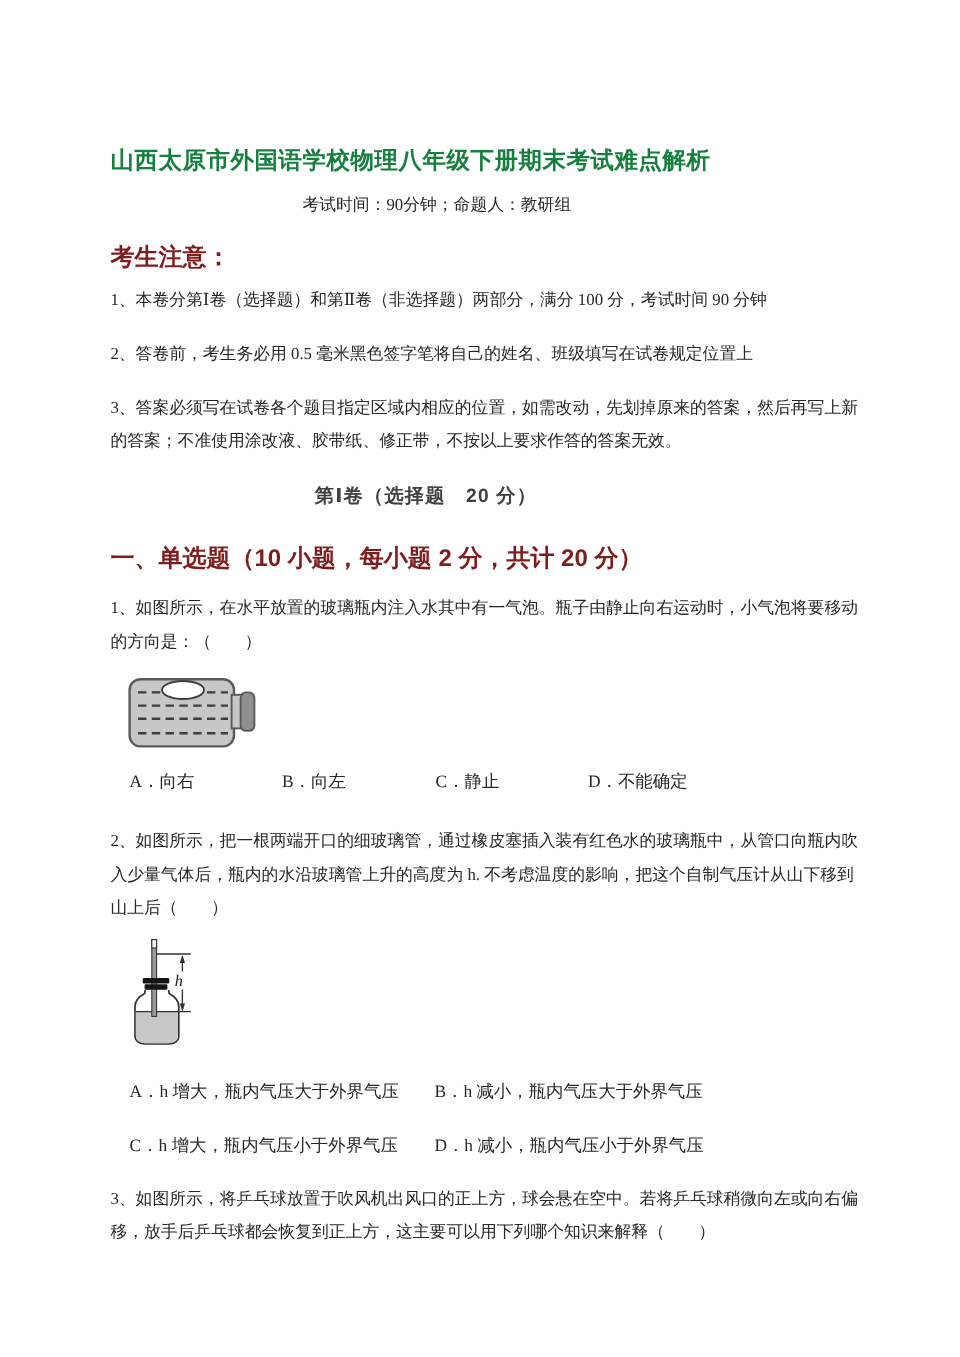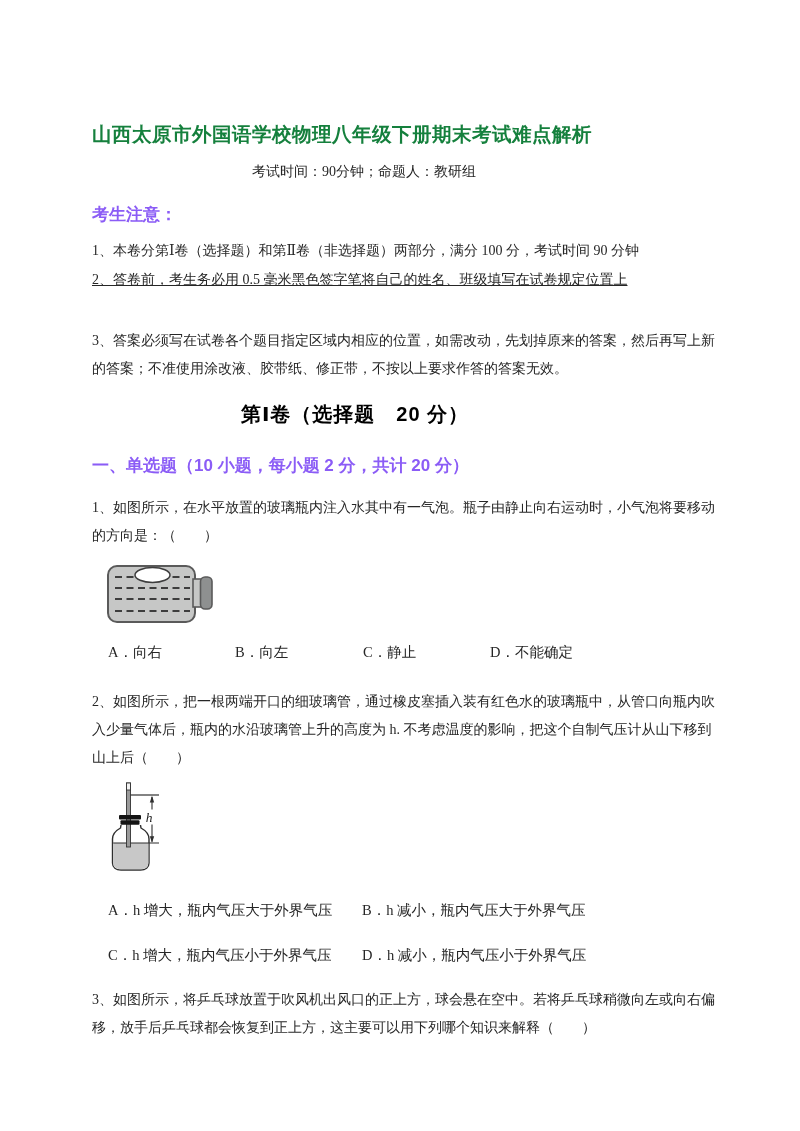--- a/index.html
+++ b/index.html
@@ -6,22 +6,22 @@
   .page{
     position:relative;width:800px;height:1131px;margin:0 auto;background:#ffffff;
     font-family:"Liberation Serif","DejaVu Serif",serif;color:#262626;overflow:hidden;
   }
   .abs{position:absolute;}
   .line{font-size:14px;line-height:28px;white-space:nowrap;}
   .heading{font-family:"Liberation Sans","DejaVu Sans",sans-serif;font-weight:700;}
   .center{text-align:center;}
   .title{font-size:19.5px;line-height:30px;letter-spacing:0.5px;color:#15803d;}
   .subtitle{font-size:14px;line-height:24px;text-align:right;}
-  .section-title{font-size:20px;line-height:28px;letter-spacing:1px;color:#000000;}
-  .bold-line{font-size:17px;line-height:28px;white-space:nowrap;color:#8b5cf6;}
+  .section-title{font-size:16px;line-height:28px;letter-spacing:1px;color:#404040;}
+  .bold-line{font-size:20px;line-height:28px;white-space:nowrap;color:#7f1d1d;}
   .opt{position:absolute;font-size:14.5px;line-height:28px;white-space:nowrap;}
   svg text{font-family:"Liberation Serif","DejaVu Serif",serif;}
 </style>
 </head>
 <body>
 
 <div class="page">
 
   <div class="abs center" style="left:0;top:119px;width:684px;">
     <span class="heading title">山西太原市外国语学校物理八年级下册期末考试难点解析</span>
@@ -29,21 +29,21 @@
 
   <div class="abs center" style="left:0;top:160px;width:728px;">
     <span class="subtitle">考试时间：90分钟；命题人：教研组</span>
   </div>
 
   <div class="abs heading bold-line" style="left:92px;top:201px;">考生注意：</div>
 
   <div class="abs" style="left:92px;top:237px;">
     <div class="line">1、本卷分第Ⅰ卷（选择题）和第Ⅱ卷（非选择题）两部分，满分 100 分，考试时间 90 分钟</div>
   </div>
-  <div class="abs" style="left:92px;top:266px;text-decoration:underline;">
+  <div class="abs" style="left:92px;top:282px;">
     <div class="line">2、答卷前，考生务必用 0.5 毫米黑色签字笔将自己的姓名、班级填写在试卷规定位置上</div>
   </div>
   <div class="abs" style="left:92px;top:327px;">
     <div class="line">3、答案必须写在试卷各个题目指定区域内相应的位置，如需改动，先划掉原来的答案，然后再写上新</div>
     <div class="line">的答案；不准使用涂改液、胶带纸、修正带，不按以上要求作答的答案无效。</div>
   </div>
 
   <div class="abs center" style="left:0;top:400px;width:710px;">
     <span class="heading section-title">第Ⅰ卷（选择题　20 分）</span>
   </div>

